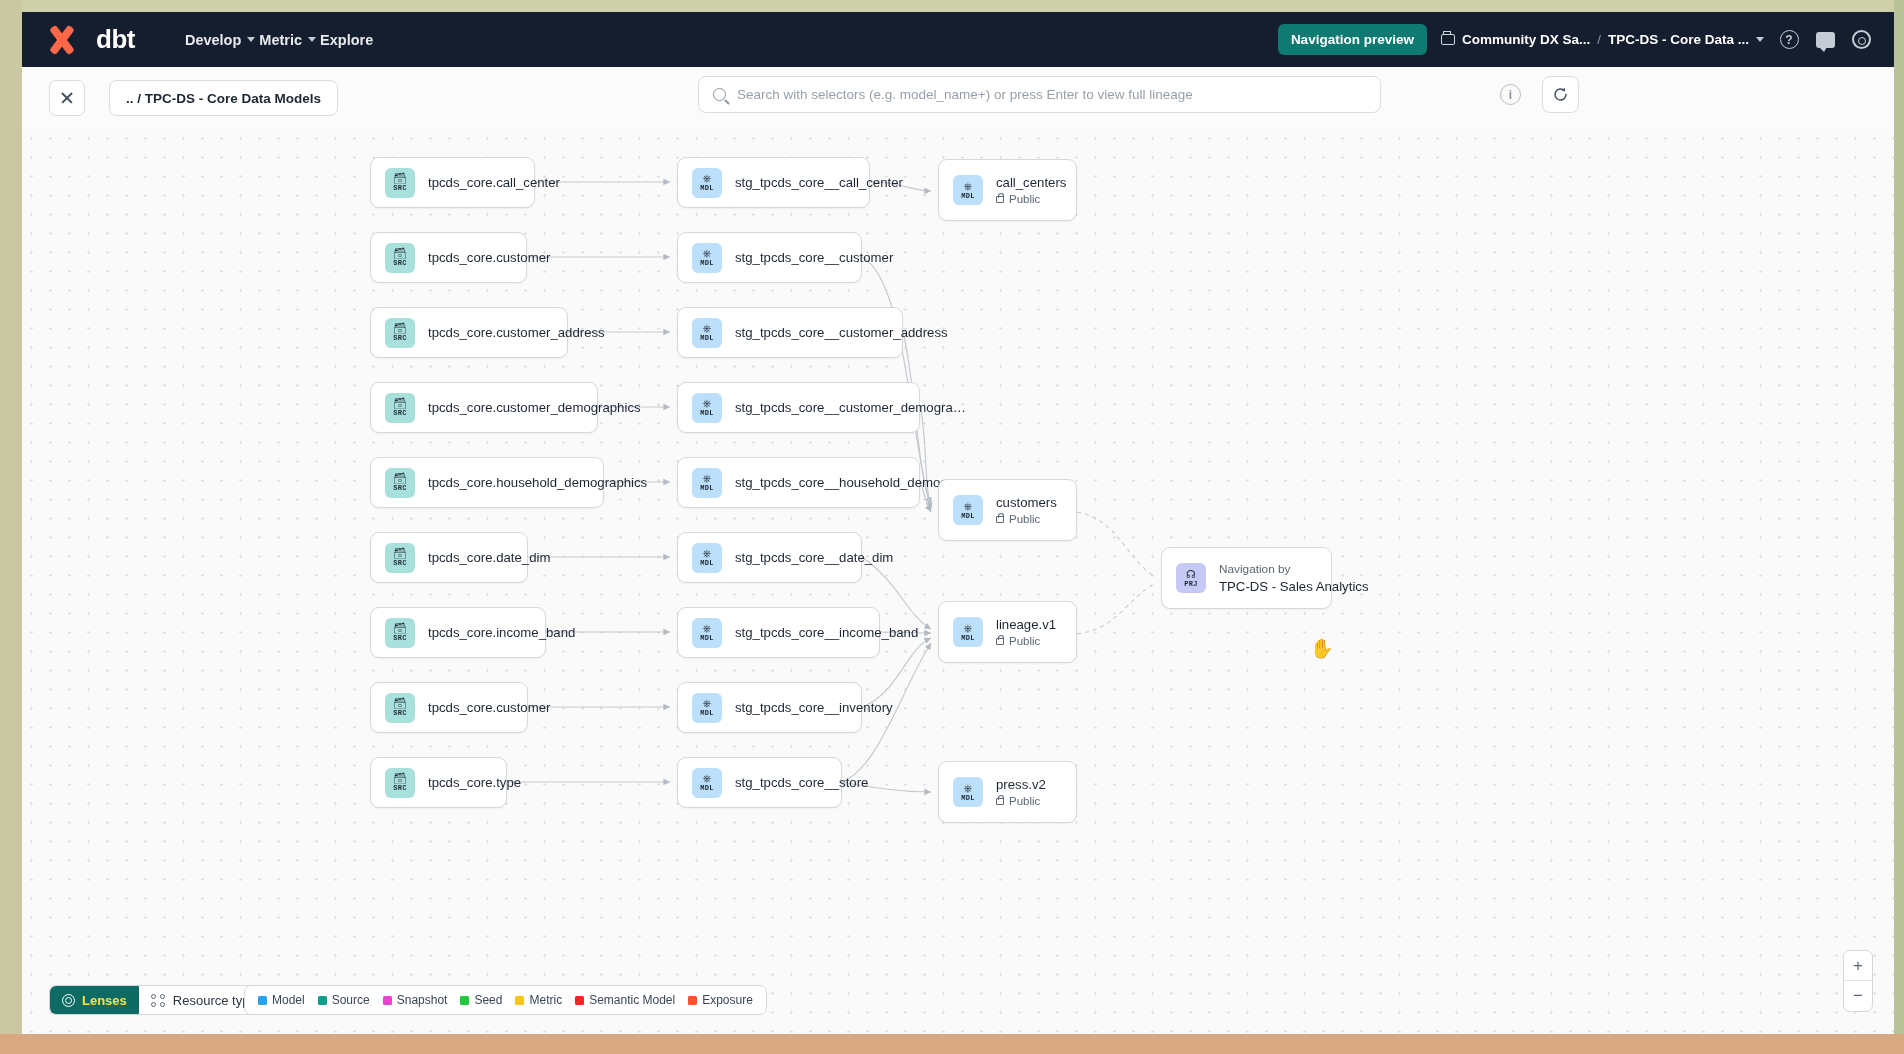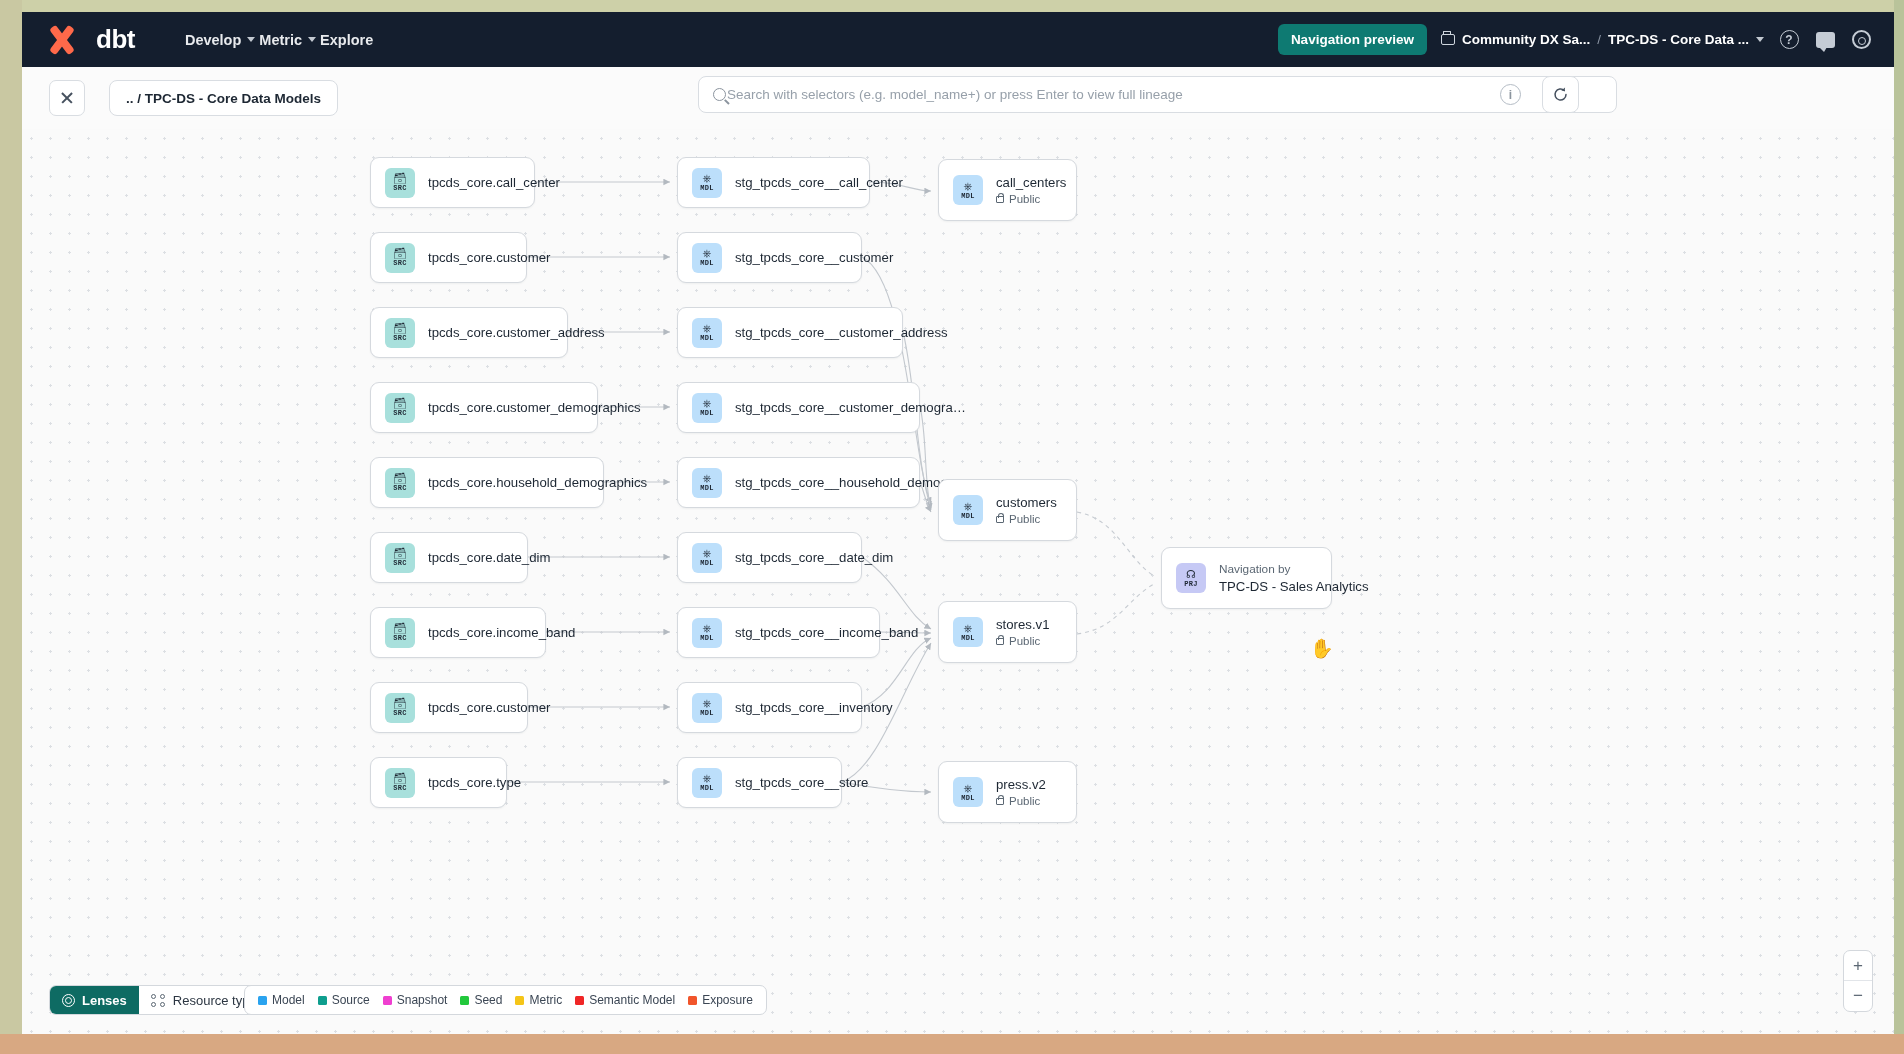--- a/index.html
+++ b/index.html
@@ -87,23 +87,23 @@
   }
   .x-glyph { position:relative; width:14px;height:14px; }
   .x-glyph::before,.x-glyph::after{content:"";position:absolute;left:0;top:6px;width:14px;height:1.7px;background:#45505e;}
   .x-glyph::before{transform:rotate(45deg);} .x-glyph::after{transform:rotate(-45deg);}
   .crumb-btn {
     height:36px; border:1px solid #d9dde2; border-radius:8px; background:#fff;
     display:flex;align-items:center; padding:0 16px; font-size:13.5px; font-weight:bold; color:#1d2733;
     cursor:pointer;
   }
   #searchbox {
-    position:absolute; left:676px; top:64px; width:919px; height:37px;
+    position:absolute; left:676px; top:64px; width:683px; height:37px;
     background:#fff;border:1px solid #d9dde2;border-radius:8px;
-    display:flex;align-items:center;padding:0 14px;gap:1px; cursor:text;
+    display:flex;align-items:center;padding:0 14px;gap:11px; cursor:text;
   }
   .search-glass { width:13px;height:13px;border:1.7px solid #8b949e;border-radius:50%;position:relative;flex:none; }
   .search-glass::after{content:"";position:absolute;right:-5px;bottom:-3px;width:6px;height:1.7px;
     background:#8b949e;transform:rotate(45deg);}
   .search-ph { color:#97a0aa; font-size:13.5px; }
   .info-btn { position:absolute; left:1478px; top:72px; width:21px;height:21px;
     border:1.4px solid #b4bcc5;border-radius:50%; display:flex;align-items:center;justify-content:center;
     color:#8b949e;font-size:12px;font-weight:bold;cursor:pointer; }
   #refresh-btn {
     position:absolute; left:1520px; top:64px; width:37px;height:37px;
@@ -145,21 +145,21 @@
 
   
   #hand-cursor { position:absolute; left:1288px; top:508px; font-size:19px; color:#4a5462; }
 
   
   #lenses-group {
     position:absolute; left:27px; bottom:19px; height:30px; display:flex;
     border:1px solid #d4d8dd; border-radius:7px; overflow:hidden; background:#fff;
   }
   #lenses-btn {
-    background:#0e6b63; color:#ffffff; font-size:13px; font-weight:bold;
+    background:#0e6b63; color:#fde047; font-size:13px; font-weight:bold;
     display:flex;align-items:center;gap:7px; padding:0 12px; cursor:pointer;
   }
   #restype-btn {
     background:#fff; color:#2c3642; font-size:13px;
     display:flex;align-items:center;gap:8px; padding:0 12px; cursor:pointer;
   }
   .lens-glyph { width:13px;height:13px;border:1.6px solid #fff;border-radius:50%;position:relative; }
   .lens-glyph::after{content:"";position:absolute;left:2px;top:2px;width:5px;height:5px;border:1.3px solid #fff;border-radius:50%;}
   .res-glyph { width:14px;height:13px;position:relative; }
   .res-glyph i{position:absolute;width:5px;height:5px;border:1.4px solid #5b6773;border-radius:50%;}
@@ -482,21 +482,21 @@
             <span>Public</span>
           </span>
         </div>
       </div>
       <div class="node" style="left:916px;top:472px;width:139px;height:62px;">
         <div class="node-badge badge-mdl">
           <span class="badge-glyph">⎈</span>
           <span class="badge-tag">MDL</span>
         </div>
         <div class="node-text">
-          <span class="node-title">stores.v1</span>
+          <span class="node-title">lineage.v1</span>
           <span class="node-sub">
             <span class="lock-icon"></span>
             <span>Public</span>
           </span>
         </div>
       </div>
       <div class="node" style="left:916px;top:632px;width:139px;height:62px;">
         <div class="node-badge badge-mdl">
           <span class="badge-glyph">⎈</span>
           <span class="badge-tag">MDL</span>

